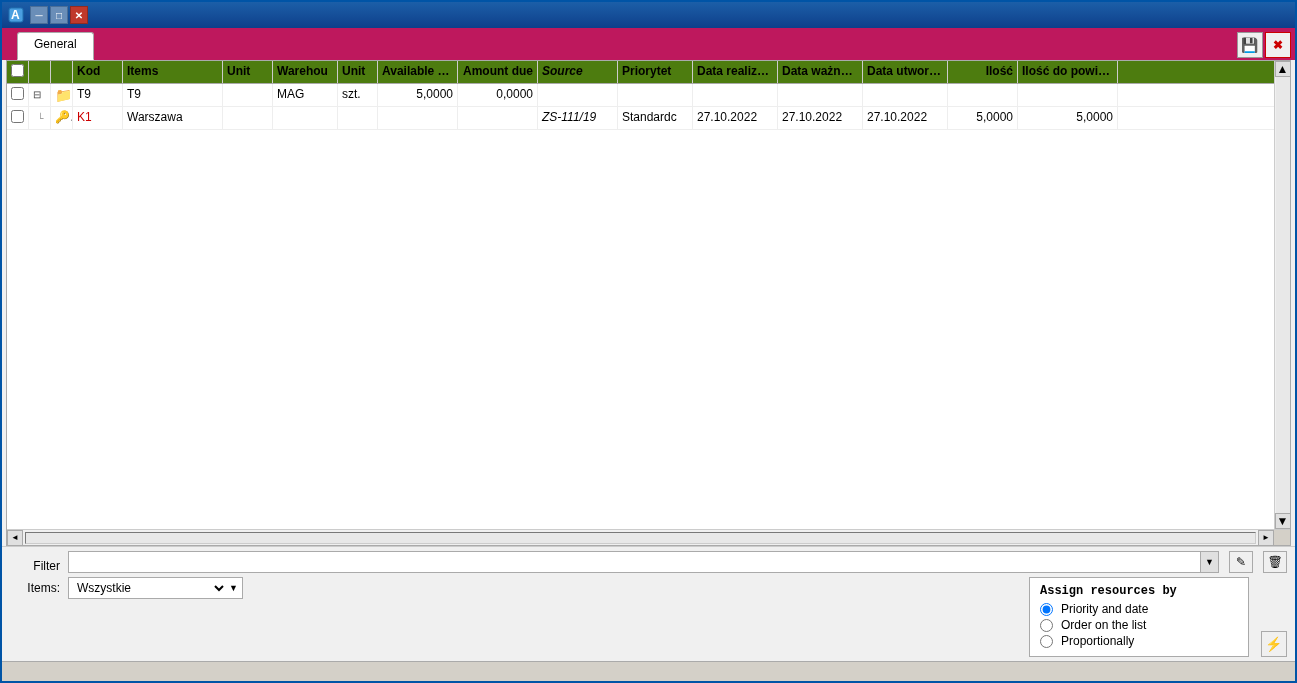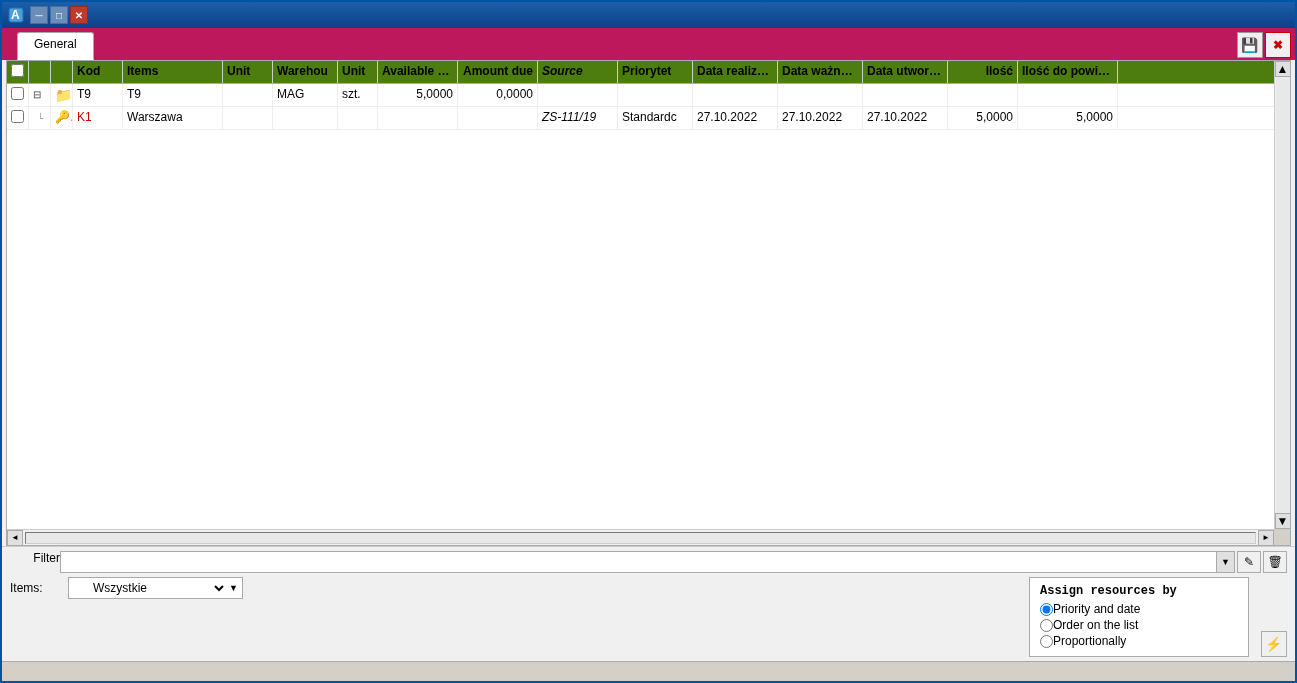--- a/index.html
+++ b/index.html
@@ -63,35 +63,35 @@
     .col-amount { width: 80px; min-width: 80px; text-align: right; }
     .col-source { width: 80px; min-width: 80px; font-style: italic; }
     .col-prior { width: 75px; min-width: 75px; }
     .col-datreal { width: 85px; min-width: 85px; }
     .col-datwaz { width: 85px; min-width: 85px; }
     .col-datutwor { width: 85px; min-width: 85px; }
     .col-ilosc { width: 70px; min-width: 70px; text-align: right; }
     .col-iloscpow { width: 100px; min-width: 100px; text-align: right; }
 
     .bottom-panel { background: #f0f0f0; border-top: 1px solid #ccc; padding: 4px 8px; display: flex; flex-direction: column; gap: 4px; }
-    .filter-row { display: flex; align-items: flex-start; }
+    .filter-row { display: flex; align-items: flex-end; gap: 8px; }
     .filter-label { width: 50px; text-align: right; }
     .filter-input-wrapper { flex: 1; display: flex; align-items: center; border: 1px solid #aaa; background: white; height: 22px; }
     .filter-input { flex: 1; border: none; outline: none; padding: 0 4px; font-size: 12px; }
     .filter-dropdown-btn { width: 18px; height: 20px; background: #e0e0e0; border-left: 1px solid #aaa; display: flex; align-items: center; justify-content: center; cursor: pointer; }
     .filter-icon-btn { width: 24px; height: 22px; border: 1px solid #aaa; background: #f0f0f0; display: flex; align-items: center; justify-content: center; cursor: pointer; margin-left: 2px; }
 
     .items-row { display: flex; align-items: center; gap: 8px; }
-    .items-label { width: 50px; }
+    .items-label { width: 50px; text-align: right; }
     .items-select-wrapper { width: 175px; border: 1px solid #aaa; background: white; height: 22px; display: flex; align-items: center; padding: 0 4px; }
-    .items-select { width: 100%; border: none; outline: none; background: transparent; font-size: 12px; margin-left: 16px; }
+    .items-select { width: 100%; border: none; outline: none; background: transparent; font-size: 12px; }
 
     .assign-panel { margin-left: auto; border: 1px solid #aaa; background: white; padding: 6px 10px; min-width: 220px; }
     .assign-title { font-weight: bold; margin-bottom: 4px; font-family: Liberation Mono, monospace; }
-    .radio-row { display: flex; align-items: center; gap: 0; margin: 2px 0; }
+    .radio-row { display: flex; align-items: center; gap: 8px; margin: 2px 0; }
     .radio-row input[type=radio] { cursor: pointer; }
     .help-btn { width: 26px; height: 26px; border: 1px solid #aaa; background: #f0f0f0; display: flex; align-items: center; justify-content: center; cursor: pointer; margin-left: auto; }
     .folder-icon { color: #c8a020; font-size: 14px; }
     .key-icon { color: #c84020; font-size: 12px; }
 
     .vertical-scrollbar { width: 16px; background: #f0f0f0; border-left: 1px solid #ccc; display: flex; flex-direction: column; align-items: center; }
     .vsb-btn { width: 16px; height: 16px; background: #e0e0e0; border: 1px solid #aaa; display: flex; align-items: center; justify-content: center; font-size: 9px; cursor: pointer; }
     .vsb-track { flex: 1; background: #e8e8e8; width: 14px; }
 
     .status-bar { height: 20px; background: #d4d0c8; border-top: 1px solid #aaa; display: flex; align-items: center; padding: 0 4px; font-size: 11px; color: #444; }

